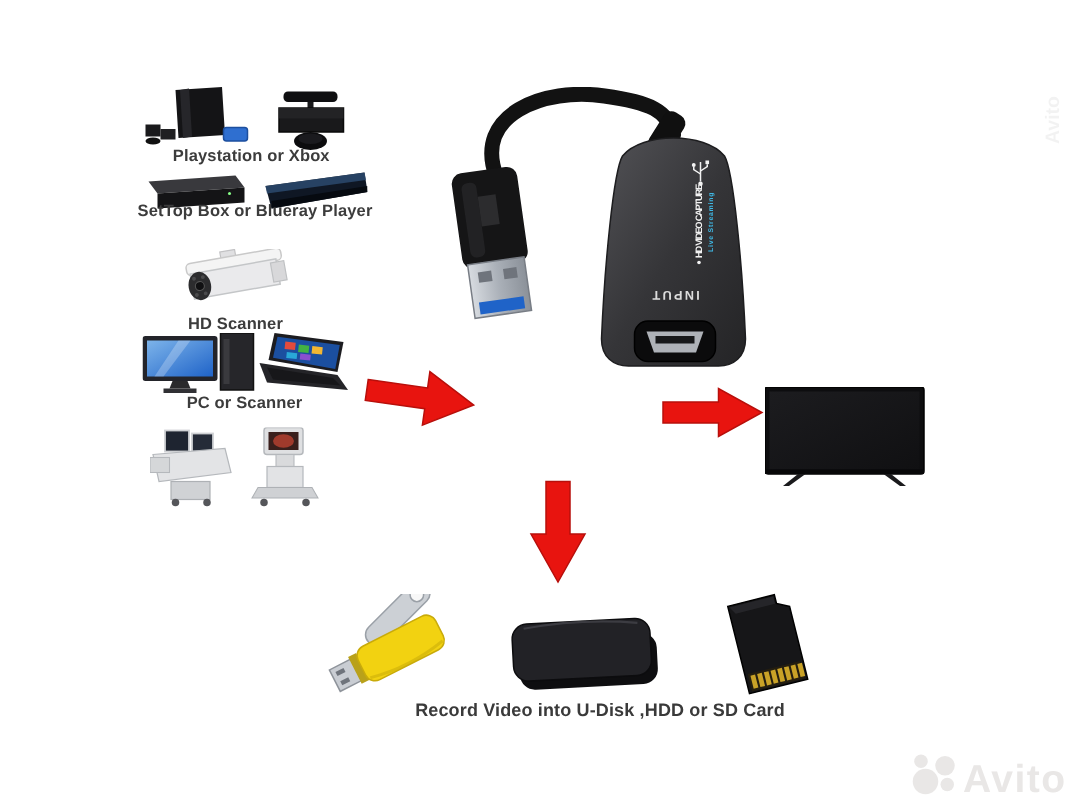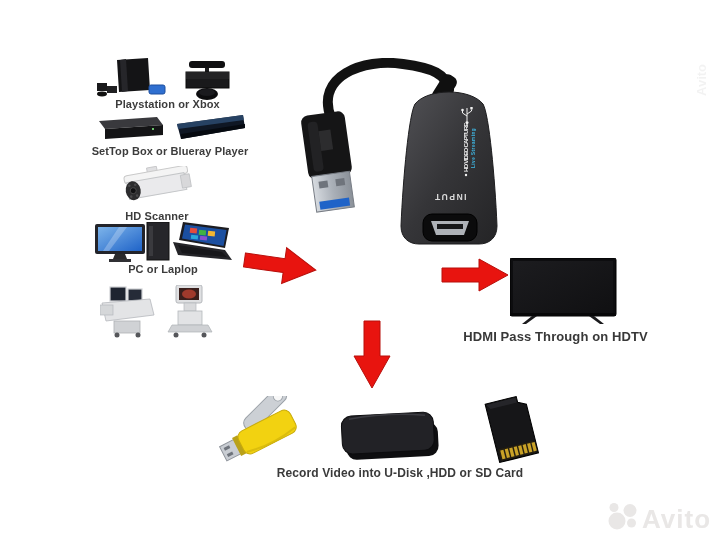--- a/index.html
+++ b/index.html
@@ -56,21 +56,21 @@
         <polygon points="10,15 68,11 68,21 10,25" fill="#141416"></polygon>
         <circle cx="58" cy="15" r="1" fill="#8f8"></circle>
       </g>
       <g>
         <polygon points="82,10 148,1 150,14 86,25" fill="#0f1724"></polygon>
         <polygon points="82,10 148,1 149,6 83,15" fill="#2c4a6e" opacity="0.85"></polygon>
         <polygon points="86,20 150,10 150,14 86,25" fill="#060a10"></polygon>
       </g>
     </svg>
   </div>
-  <div class="cap" style="left:55px;top:145px;width:230px;">SetTop Box or Blueray Player</div>
+  <div class="cap" style="left:55px;top:135px;width:230px;">SetTop Box or Blueray Player</div>
 
   <div class="abs" style="left:120px;top:166px;">
     <svg width="80" height="42" viewBox="0 0 80 42">
       <g transform="rotate(-10 40 21)">
         <rect x="30" y="0" width="10" height="6" fill="#e0e0e2" stroke="#c2c2c4" stroke-width="0.8"></rect>
         <rect x="6" y="4" width="64" height="8" rx="3" fill="#f4f4f4" stroke="#c9c9c9" stroke-width="1"></rect>
         <rect x="8" y="11" width="58" height="17" fill="#eaeaec" stroke="#c4c6c8" stroke-width="1"></rect>
         <rect x="62" y="13" width="9" height="13" fill="#d8d8da" stroke="#bfc1c3" stroke-width="0.8"></rect>
         <ellipse cx="13" cy="20" rx="7.5" ry="9.5" fill="#2c2c2e"></ellipse>
         <circle cx="13" cy="20" r="3" fill="#101012" stroke="#555" stroke-width="0.7"></circle>
@@ -106,21 +106,21 @@
         <rect x="95" y="6" width="7" height="5" fill="#e34b3c" transform="rotate(6 98 8)"></rect>
         <rect x="104" y="8" width="7" height="5" fill="#42b243" transform="rotate(6 107 10)"></rect>
         <rect x="113" y="9" width="7" height="5" fill="#f2b632" transform="rotate(6 116 11)"></rect>
         <rect x="96" y="13" width="7" height="4" fill="#29a8d8" transform="rotate(6 99 15)"></rect>
         <rect x="105" y="14" width="7" height="4" fill="#8a4fd0" transform="rotate(6 108 16)"></rect>
         <polygon points="78,20 130,28 137,38 83,33" fill="#242428"></polygon>
         <polygon points="83,23 127,30 132,35 87,31" fill="#17171a"></polygon>
       </g>
     </svg>
   </div>
-  <div class="cap" style="left:93px;top:263px;width:140px;">PC or Laplop</div>
+  <div class="cap" style="left:93px;top:263px;width:140px;">PC or Scanner</div>
 
   <div class="abs" style="left:100px;top:285px;">
     <svg width="125" height="55" viewBox="0 0 125 55">
       <g>
         <rect x="10" y="2" width="16" height="14" fill="#1e2430" stroke="#cfd1d4" stroke-width="1.2"></rect>
         <rect x="28" y="4" width="14" height="12" fill="#252b38" stroke="#cfd1d4" stroke-width="1.2"></rect>
         <polygon points="2,18 50,14 54,30 6,36" fill="#e3e4e6" stroke="#b5b8bc" stroke-width="0.8"></polygon>
         <rect x="0" y="20" width="13" height="10" fill="#d5d7d9" stroke="#b5b8bc" stroke-width="0.7"></rect>
         <rect x="14" y="36" width="26" height="12" fill="#d0d2d5" stroke="#aeb1b5" stroke-width="0.8"></rect>
         <circle cx="17" cy="50" r="2.5" fill="#55565a"></circle>
@@ -225,21 +225,20 @@
             <stop offset="1" stop-color="#101012"></stop>
         </linearGradient>
       </defs>
       <rect x="0" y="0" width="106" height="58" rx="2" fill="#0d0d0f" stroke="#000" stroke-width="1"></rect>
       <rect x="3" y="3" width="100" height="52" fill="url(#gTv)"></rect>
       <rect x="0" y="55" width="106" height="3" fill="#070708"></rect>
       <polygon points="22,58 27,58 16,66 12,66" fill="#1a1a1c"></polygon>
       <polygon points="79,58 84,58 94,66 90,66" fill="#1a1a1c"></polygon>
     </svg>
   </div>
-  <div class="cap cap-lg" style="left:448px;top:330px;width:215px;">HDMI Pass Through on HDTV</div>
 
   <div class="abs" style="left:216px;top:396px;">
     <svg width="100" height="72" viewBox="0 0 100 72">
       <g transform="rotate(-27 50 36)">
         <g transform="rotate(-18 60 20)">
           <rect x="34" y="8" width="54" height="15" rx="7" fill="#ccd0d5" stroke="#9aa0a7" stroke-width="1"></rect>
           <circle cx="79" cy="15.5" r="4.5" fill="#f8f8f8" stroke="#9aa0a7" stroke-width="1"></circle>
         </g>
         <rect x="2" y="28" width="16" height="16" fill="#c9cdd3" stroke="#8f949b" stroke-width="1"></rect>
         <rect x="5" y="31" width="6" height="3" fill="#6f747c"></rect>

